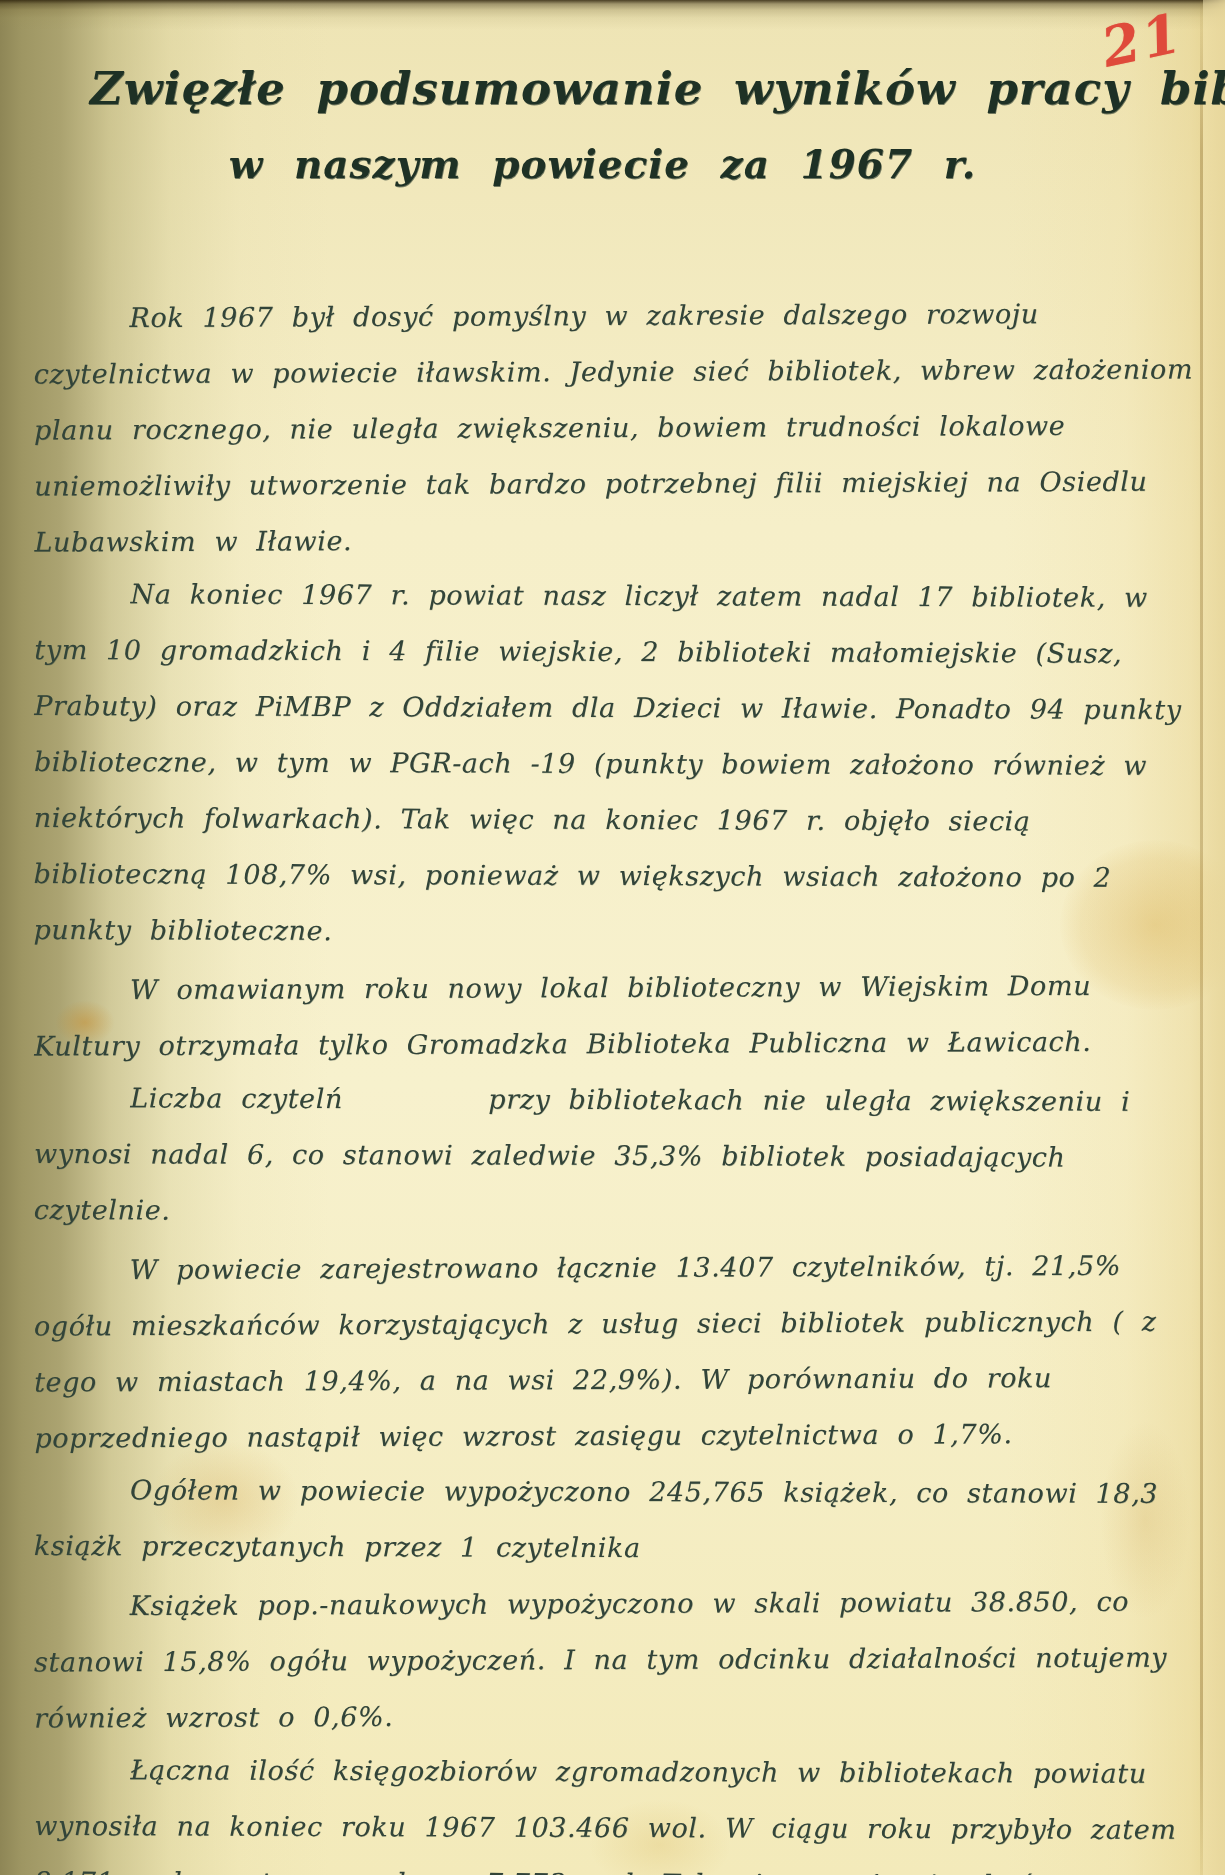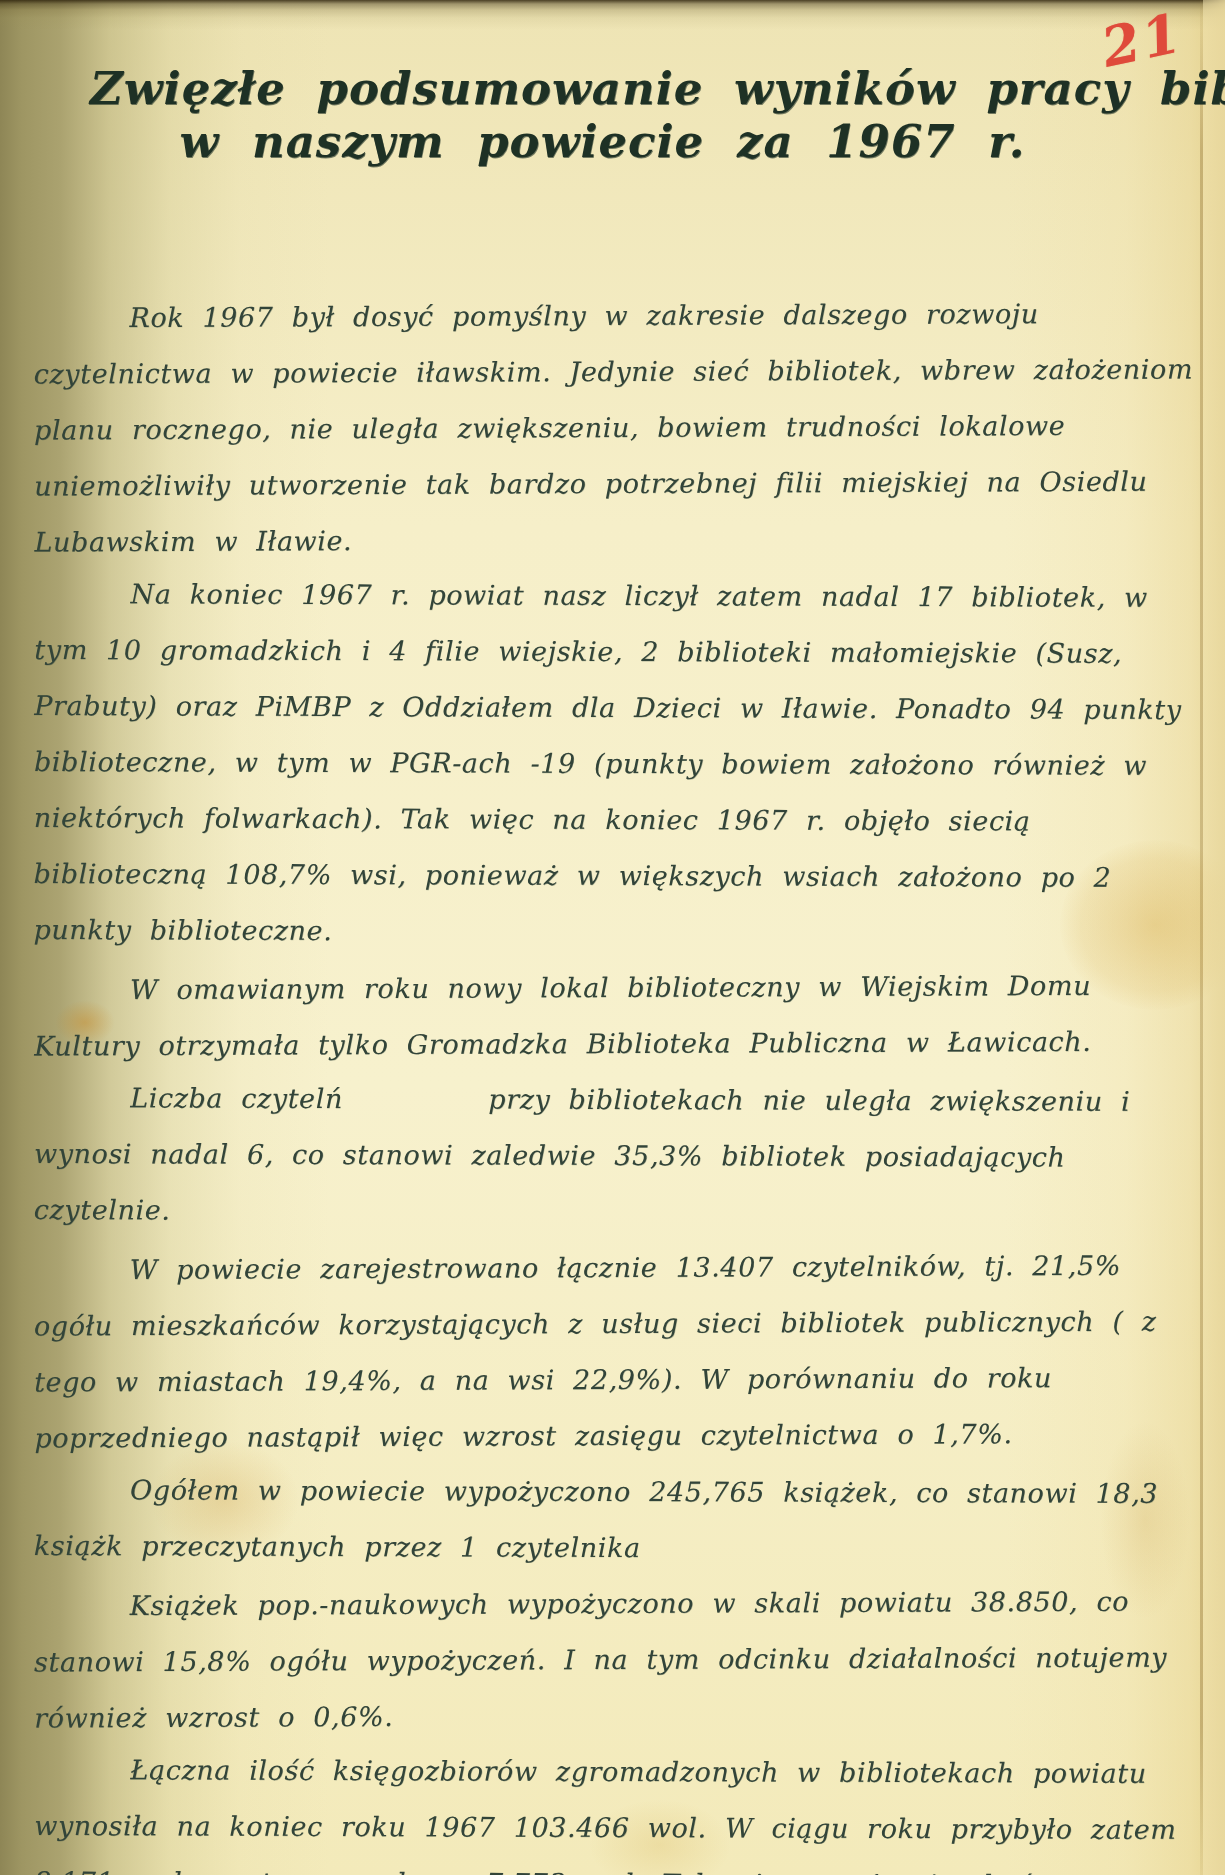--- a/index.html
+++ b/index.html
@@ -67,21 +67,22 @@
     font-weight: bold;
   }
   .title-line1 {
     font-size: 45px;
     letter-spacing: 1px;
     word-spacing: 14px;
     white-space: nowrap;
     text-shadow: 0.6px 0.6px 0 rgba(30,49,37,0.6);
   }
   .title-line2 {
-    font-size: 45px;
+    margin-top: 26px;
+    font-size: 39px;
     letter-spacing: 1px;
     word-spacing: 16px;
     white-space: nowrap;
     text-shadow: 0.6px 0.6px 0 rgba(30,49,37,0.6);
     text-align: center;
   }
 
   .body-text {
     position: absolute;
     left: 34px; right: 28px; top: 288px;

